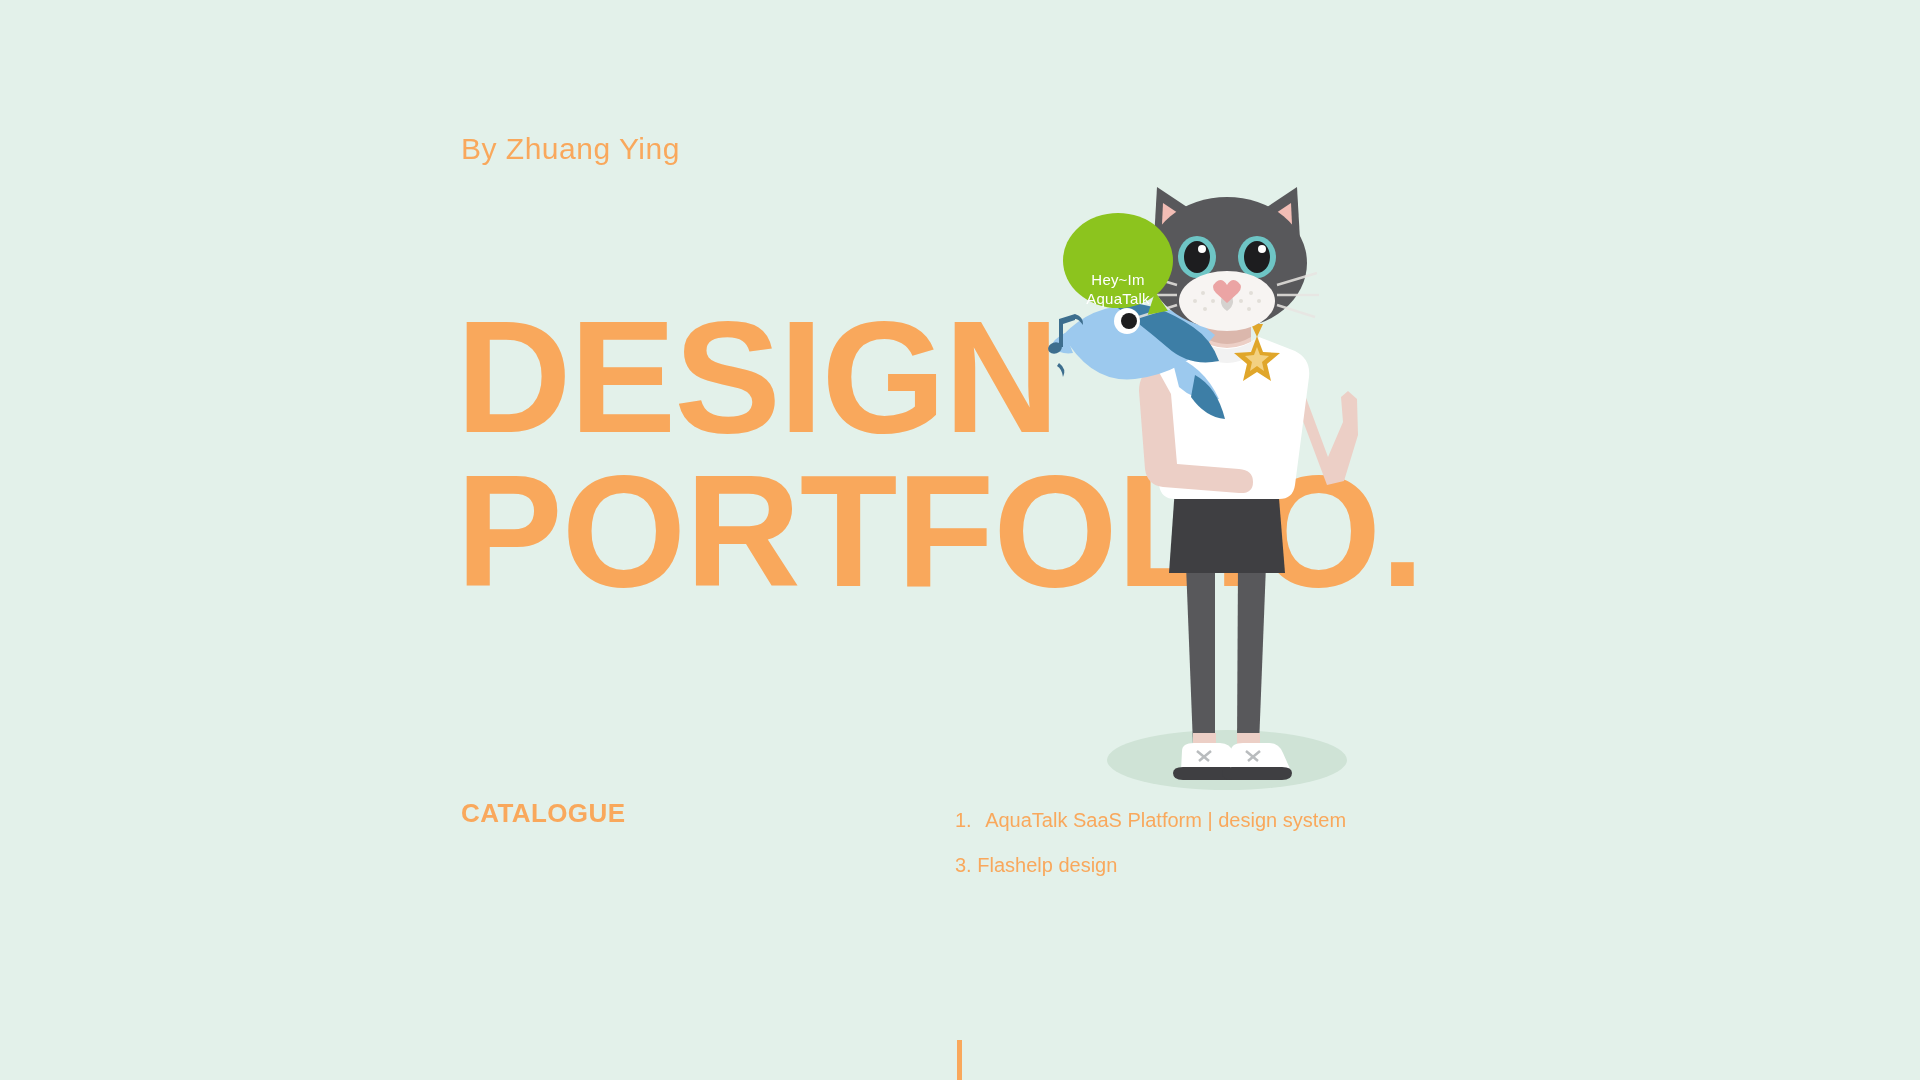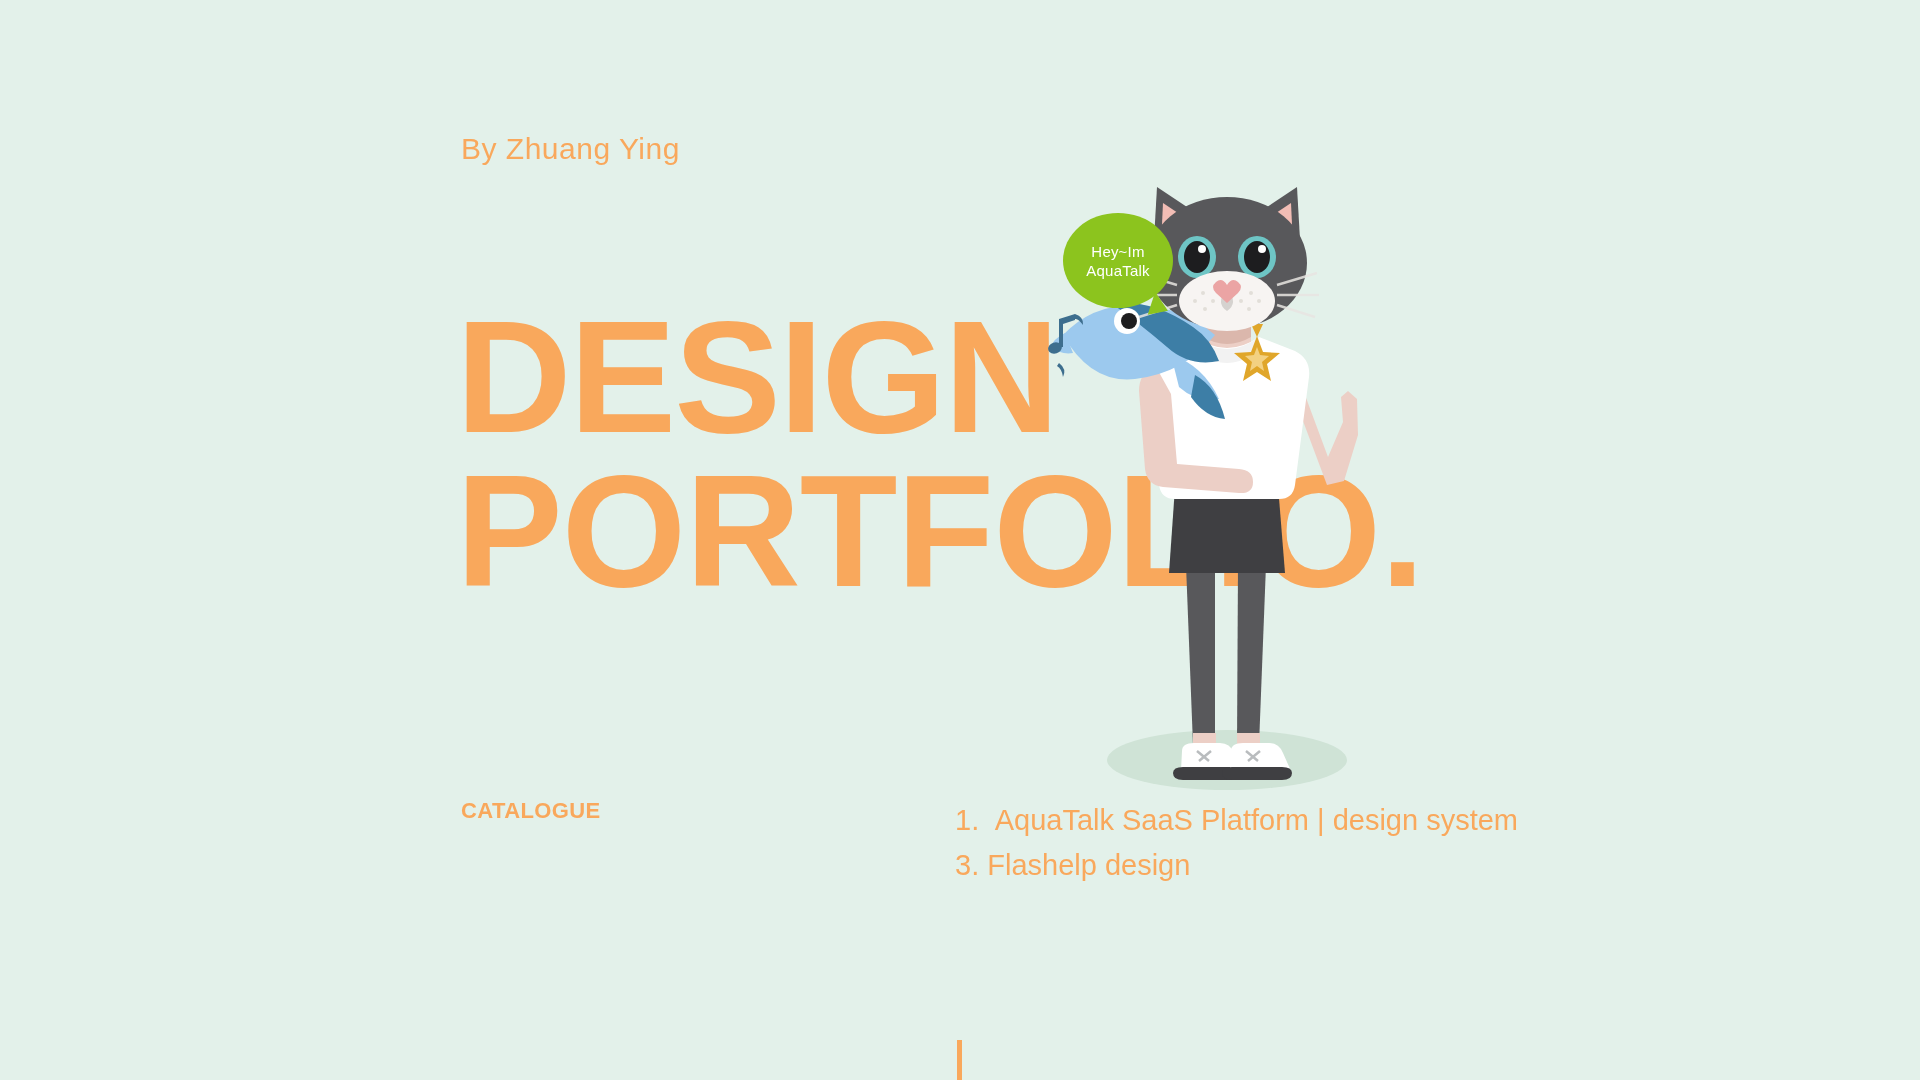--- a/index.html
+++ b/index.html
@@ -39,33 +39,33 @@
     letter-spacing:-2px;
     color:#f9a85c;
     white-space:nowrap;
   }
   .title-line.second { letter-spacing:-1px; }
 
   
   #catalogue-label {
     position:absolute;
     left:461px; top:798px;
-    font-size:22px;
+    font-size:26px;
     font-weight:700;
     letter-spacing:0.4px;
     color:#f9a85c;
     white-space:nowrap;
   }
   #catalogue-list {
     position:absolute;
     left:955px; top:798px;
     list-style:none;
   }
   #catalogue-list li {
-    font-size:29px;
+    font-size:20px;
     line-height:45px;
     color:#f9a85c;
     white-space:nowrap;
     font-weight:400;
   }
   #catalogue-list li .num { display:inline-block; }
   #catalogue-list li:first-child .num { padding-right:9px; }
 
   
   #bottom-tick {
@@ -101,21 +101,21 @@
     right:4px; bottom:-10px;
     width:0; height:0;
     border-left:18px solid #8cc41e;
     border-top:14px solid transparent;
     border-bottom:10px solid transparent;
     transform:rotate(18deg);
   }
   #speech-bubble .bubble-text {
     position:absolute; inset:0;
     display:flex; flex-direction:column;
-    align-items:center; justify-content:center;
+    align-items:center; justify-content:flex-end;
     color:#ffffff;
     font-size:15px;
     line-height:19px;
     text-align:center;
     letter-spacing:0.2px;
   }
 </style>
 </head>
 <body>
 

